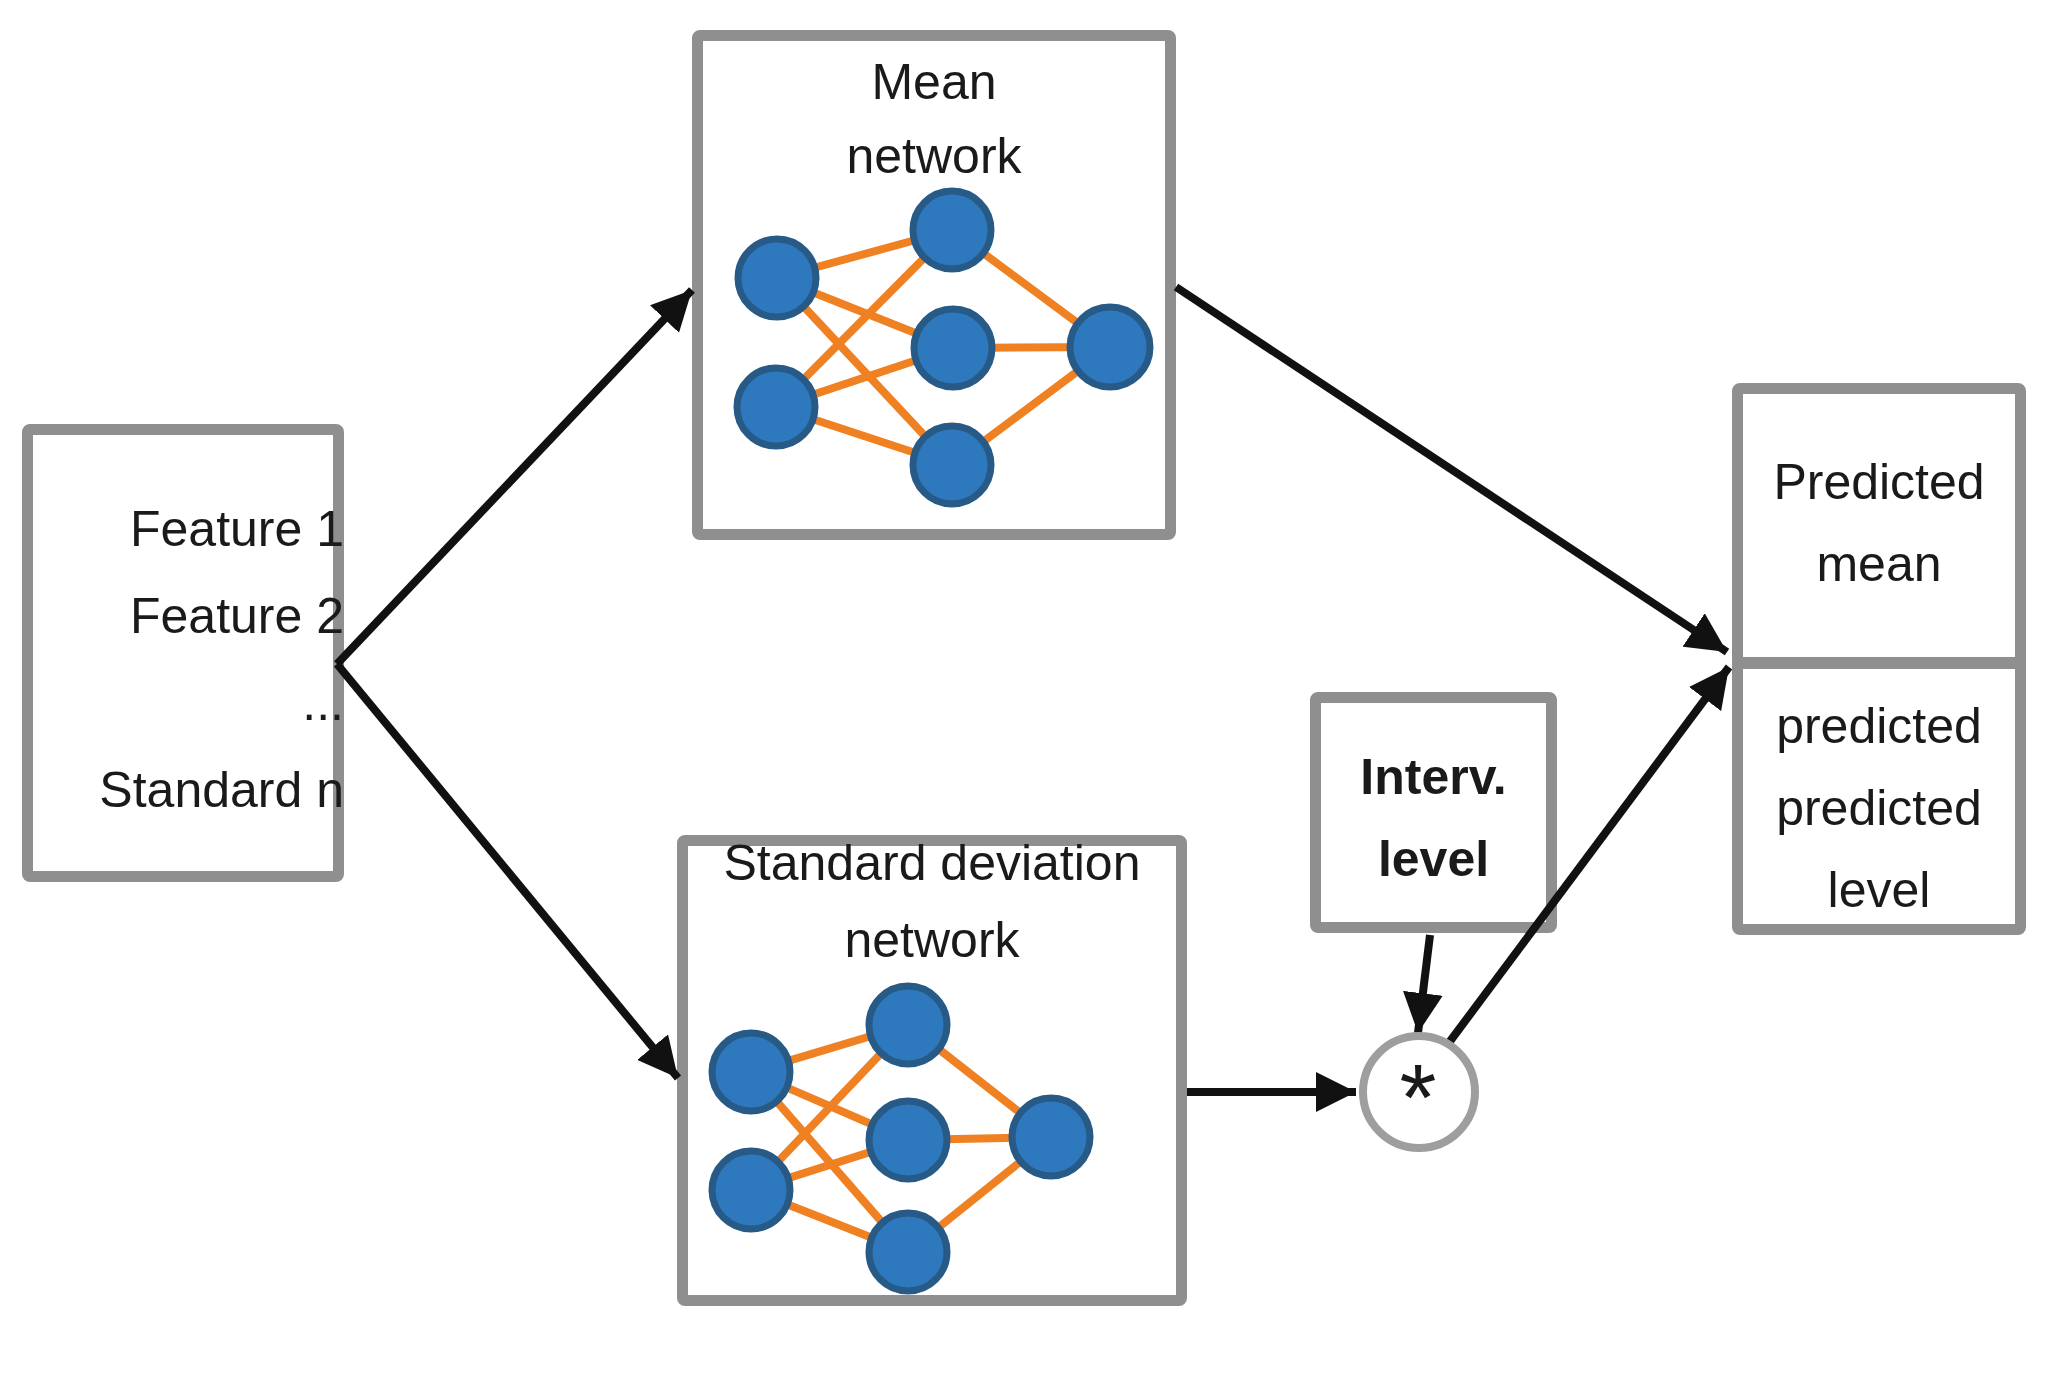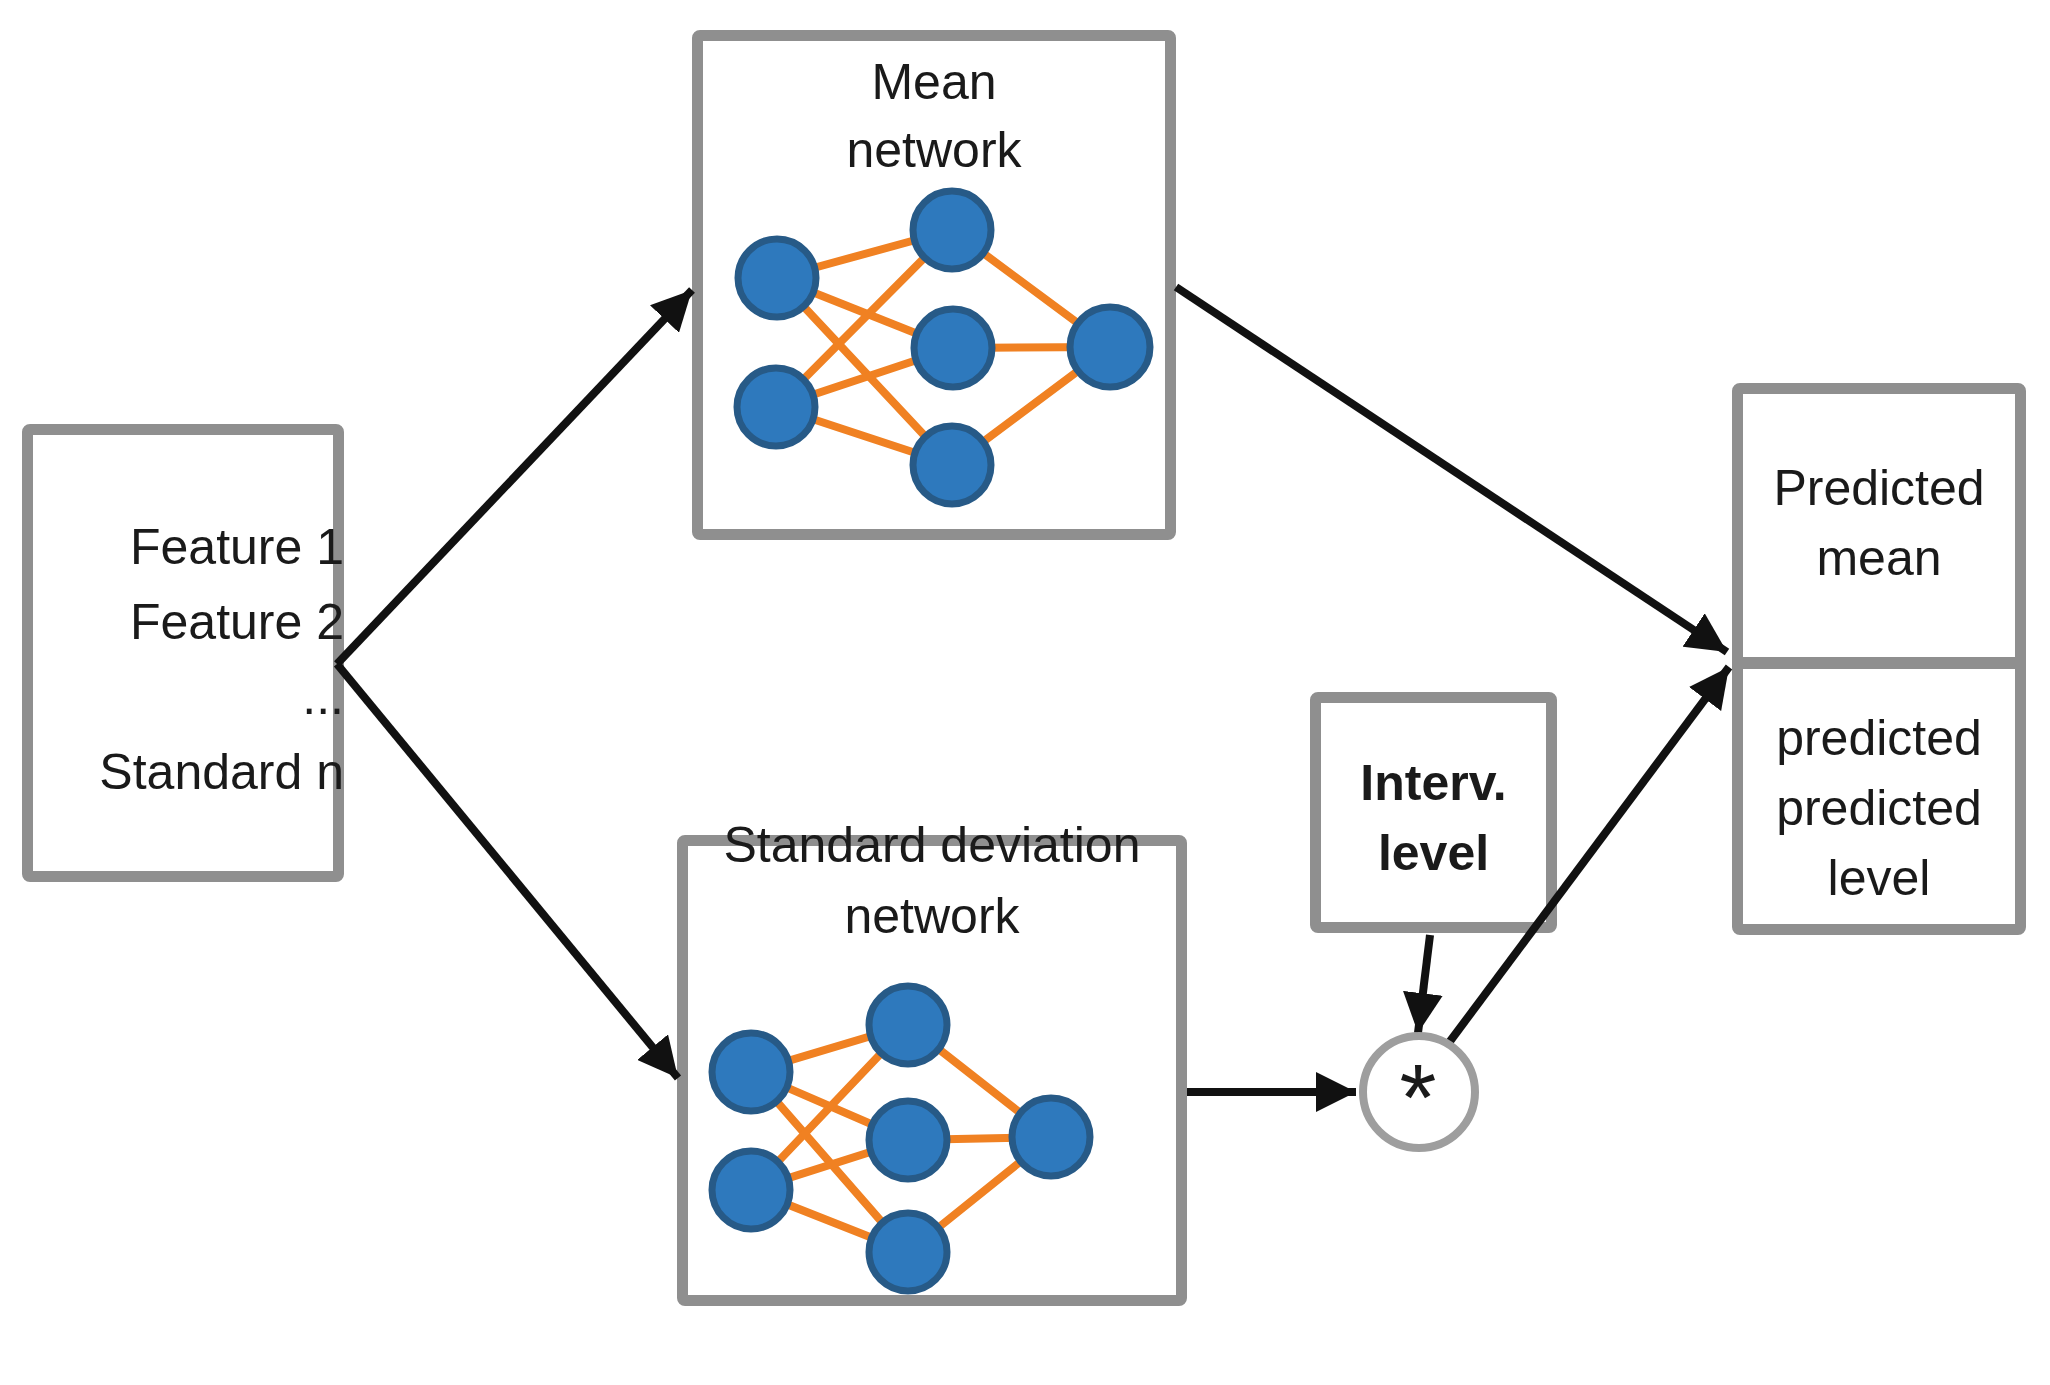--- a/index.html
+++ b/index.html
@@ -19,26 +19,26 @@
     font-family:"Liberation Sans","DejaVu Sans",sans-serif;
     color:var(--c-text);
   }
   .box{
     position:absolute;box-sizing:border-box;background:#fff;
     border:11px solid var(--c-border_gray);border-radius:8px;
   }
   .txt{
     position:absolute;display:flex;flex-direction:column;
     align-items:center;justify-content:center;text-align:center;
-    font-size:50px;line-height:70px;white-space:pre;
+    font-size:50px;line-height:70px;white-space:pre;gap:12px;
   }
   .txt div{min-height:1em;}
   #feature-text{left:22px;top:424px;width:322px;height:458px;line-height:75px;transform:translateY(7px);align-items:flex-end;}
   #mean-title{left:692px;top:48px;width:484px;height:136px;line-height:68px;justify-content:flex-start;}
-  #std-title{left:677px;top:810px;width:510px;height:142px;line-height:71px;justify-content:space-between;}
+  #std-title{left:677px;top:828px;width:510px;height:142px;line-height:71px;justify-content:space-between;}
   #interv-text{left:1310px;top:692px;width:247px;height:241px;transform:translateY(5px);font-weight:bold;}
   #out-top-text{left:1732px;top:383px;width:294px;height:279px;}
   #out-bottom-text{left:1732px;top:662px;width:294px;height:273px;transform:translateY(9px);}
   #out-divider{
     position:absolute;left:0;right:0;top:263px;height:12px;
     background:var(--c-border_gray);
   }
   svg#overlay{position:absolute;left:0;top:0;pointer-events:none;}
   .arrow{stroke:var(--c-arrow_black);stroke-width:8;fill:none;marker-end:url(#ah);}
   #ah path{fill:var(--c-arrow_black);}

